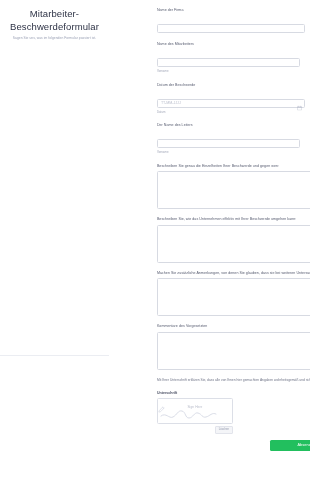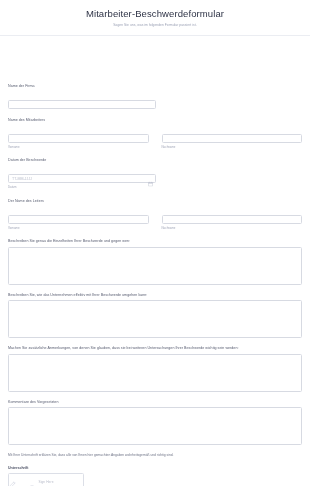--- a/index.html
+++ b/index.html
@@ -11,21 +11,21 @@
     font-family: "Liberation Sans", sans-serif;
     overflow: hidden;
   }
 
   .page {
     width: 310px;
     height: 356px;
     background: #ffffff;
     position: relative;
     display: flex;
-    flex-direction: column;
+    flex-direction: row;
     gap: 40px;
   }
 
   
   .form-header {
     padding: 7px 10px 7px;
     text-align: center;
     border-bottom: 1px solid #ebedf2;
   }
   .form-title {

